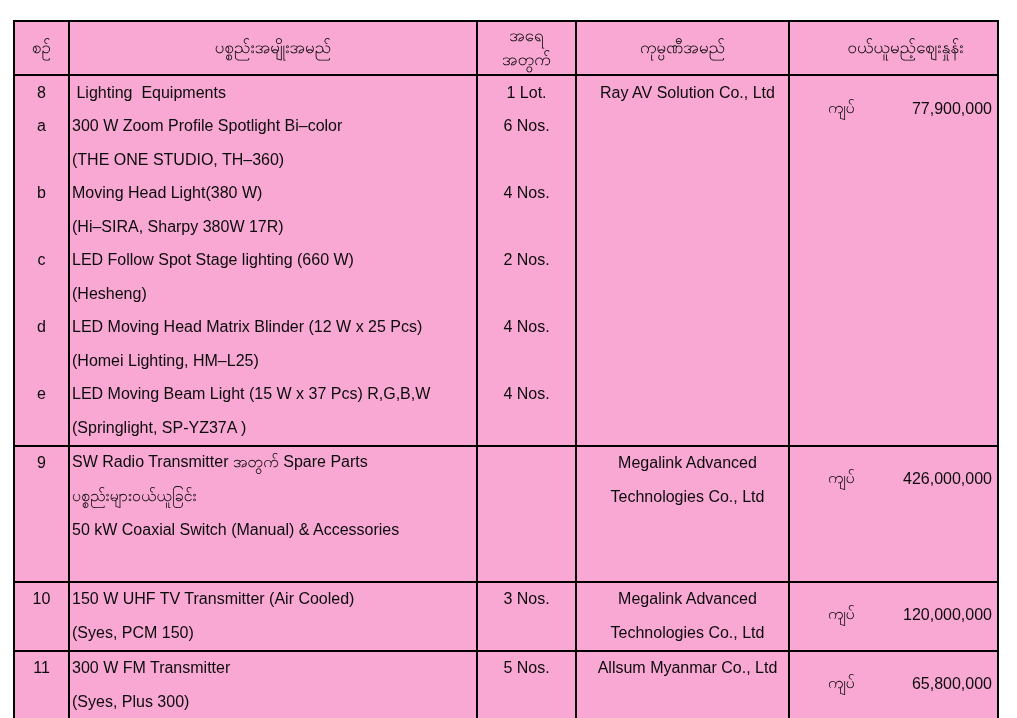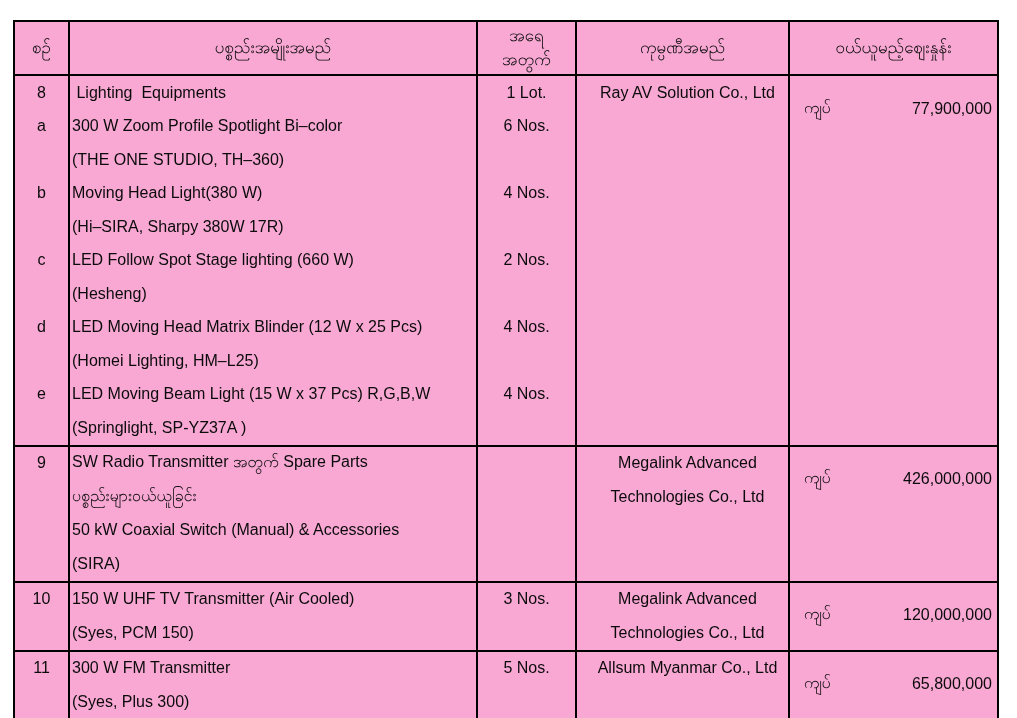--- a/index.html
+++ b/index.html
@@ -27,21 +27,21 @@
   }
   .grid-row {
     display: grid;
     grid-template-columns: 55px 408px 99px 213px auto;
   }
   .cell {
     box-sizing: border-box;
     border-right: 2px solid #000;
     overflow: hidden;
   }
-  .cell:last-child { border-right: none; }
+  .cell:last-child { border-right: none; margin-left: 24px; }
 
   
   .thead {
     height: 52px;
     border-bottom: 2px solid #000;
   }
   .th {
     display: flex;
     flex-direction: column;
     align-items: center;
@@ -154,21 +154,20 @@
     <div class="cell c-no">
             <div class="line">9</div>
             <div class="line"></div>
             <div class="line"></div>
             <div class="line"></div>
           </div>
     <div class="cell c-item">
             <div class="line">SW Radio Transmitter အတွက် Spare Parts</div>
             <div class="line">ပစ္စည်းများဝယ်ယူခြင်း</div>
             <div class="line">50 kW Coaxial Switch (Manual) &amp; Accessories</div>
-            <div class="line">(SIRA)</div>
           </div>
     <div class="cell c-qty">
             <div class="line"></div>
             <div class="line"></div>
             <div class="line"></div>
           </div>
     <div class="cell c-company">
             <div class="line">Megalink Advanced</div>
             <div class="line">Technologies Co., Ltd</div>
           </div>

